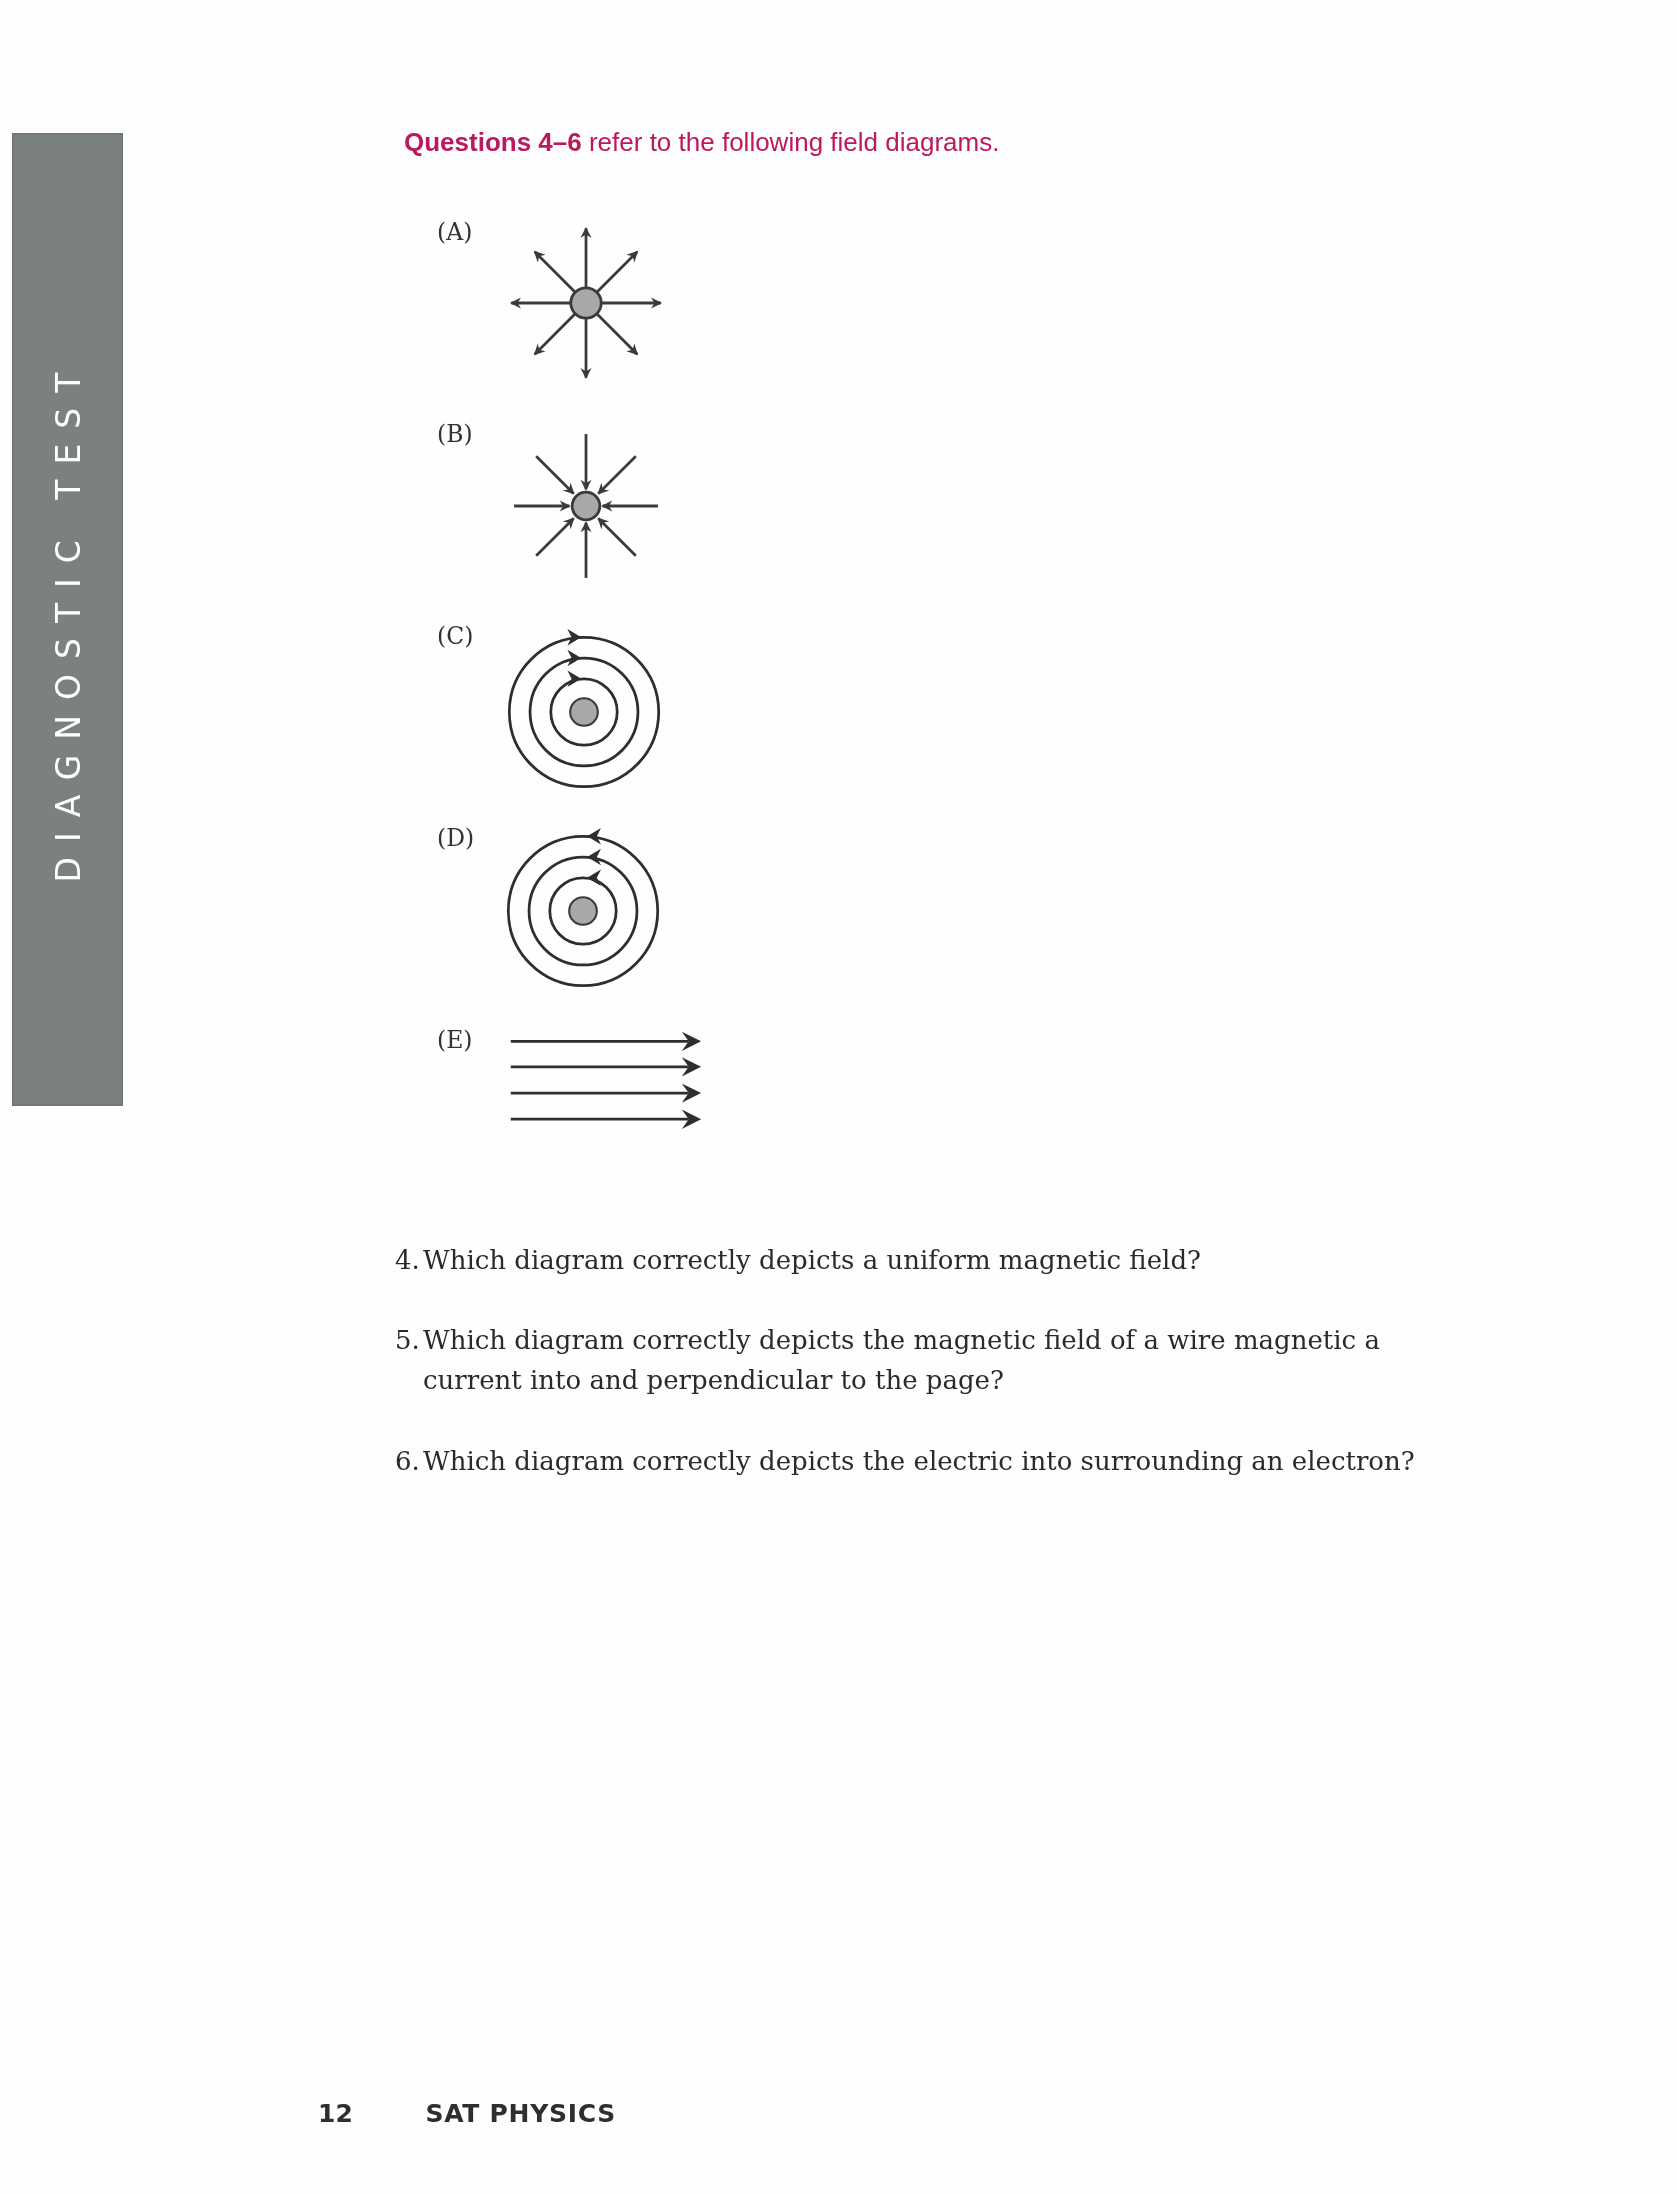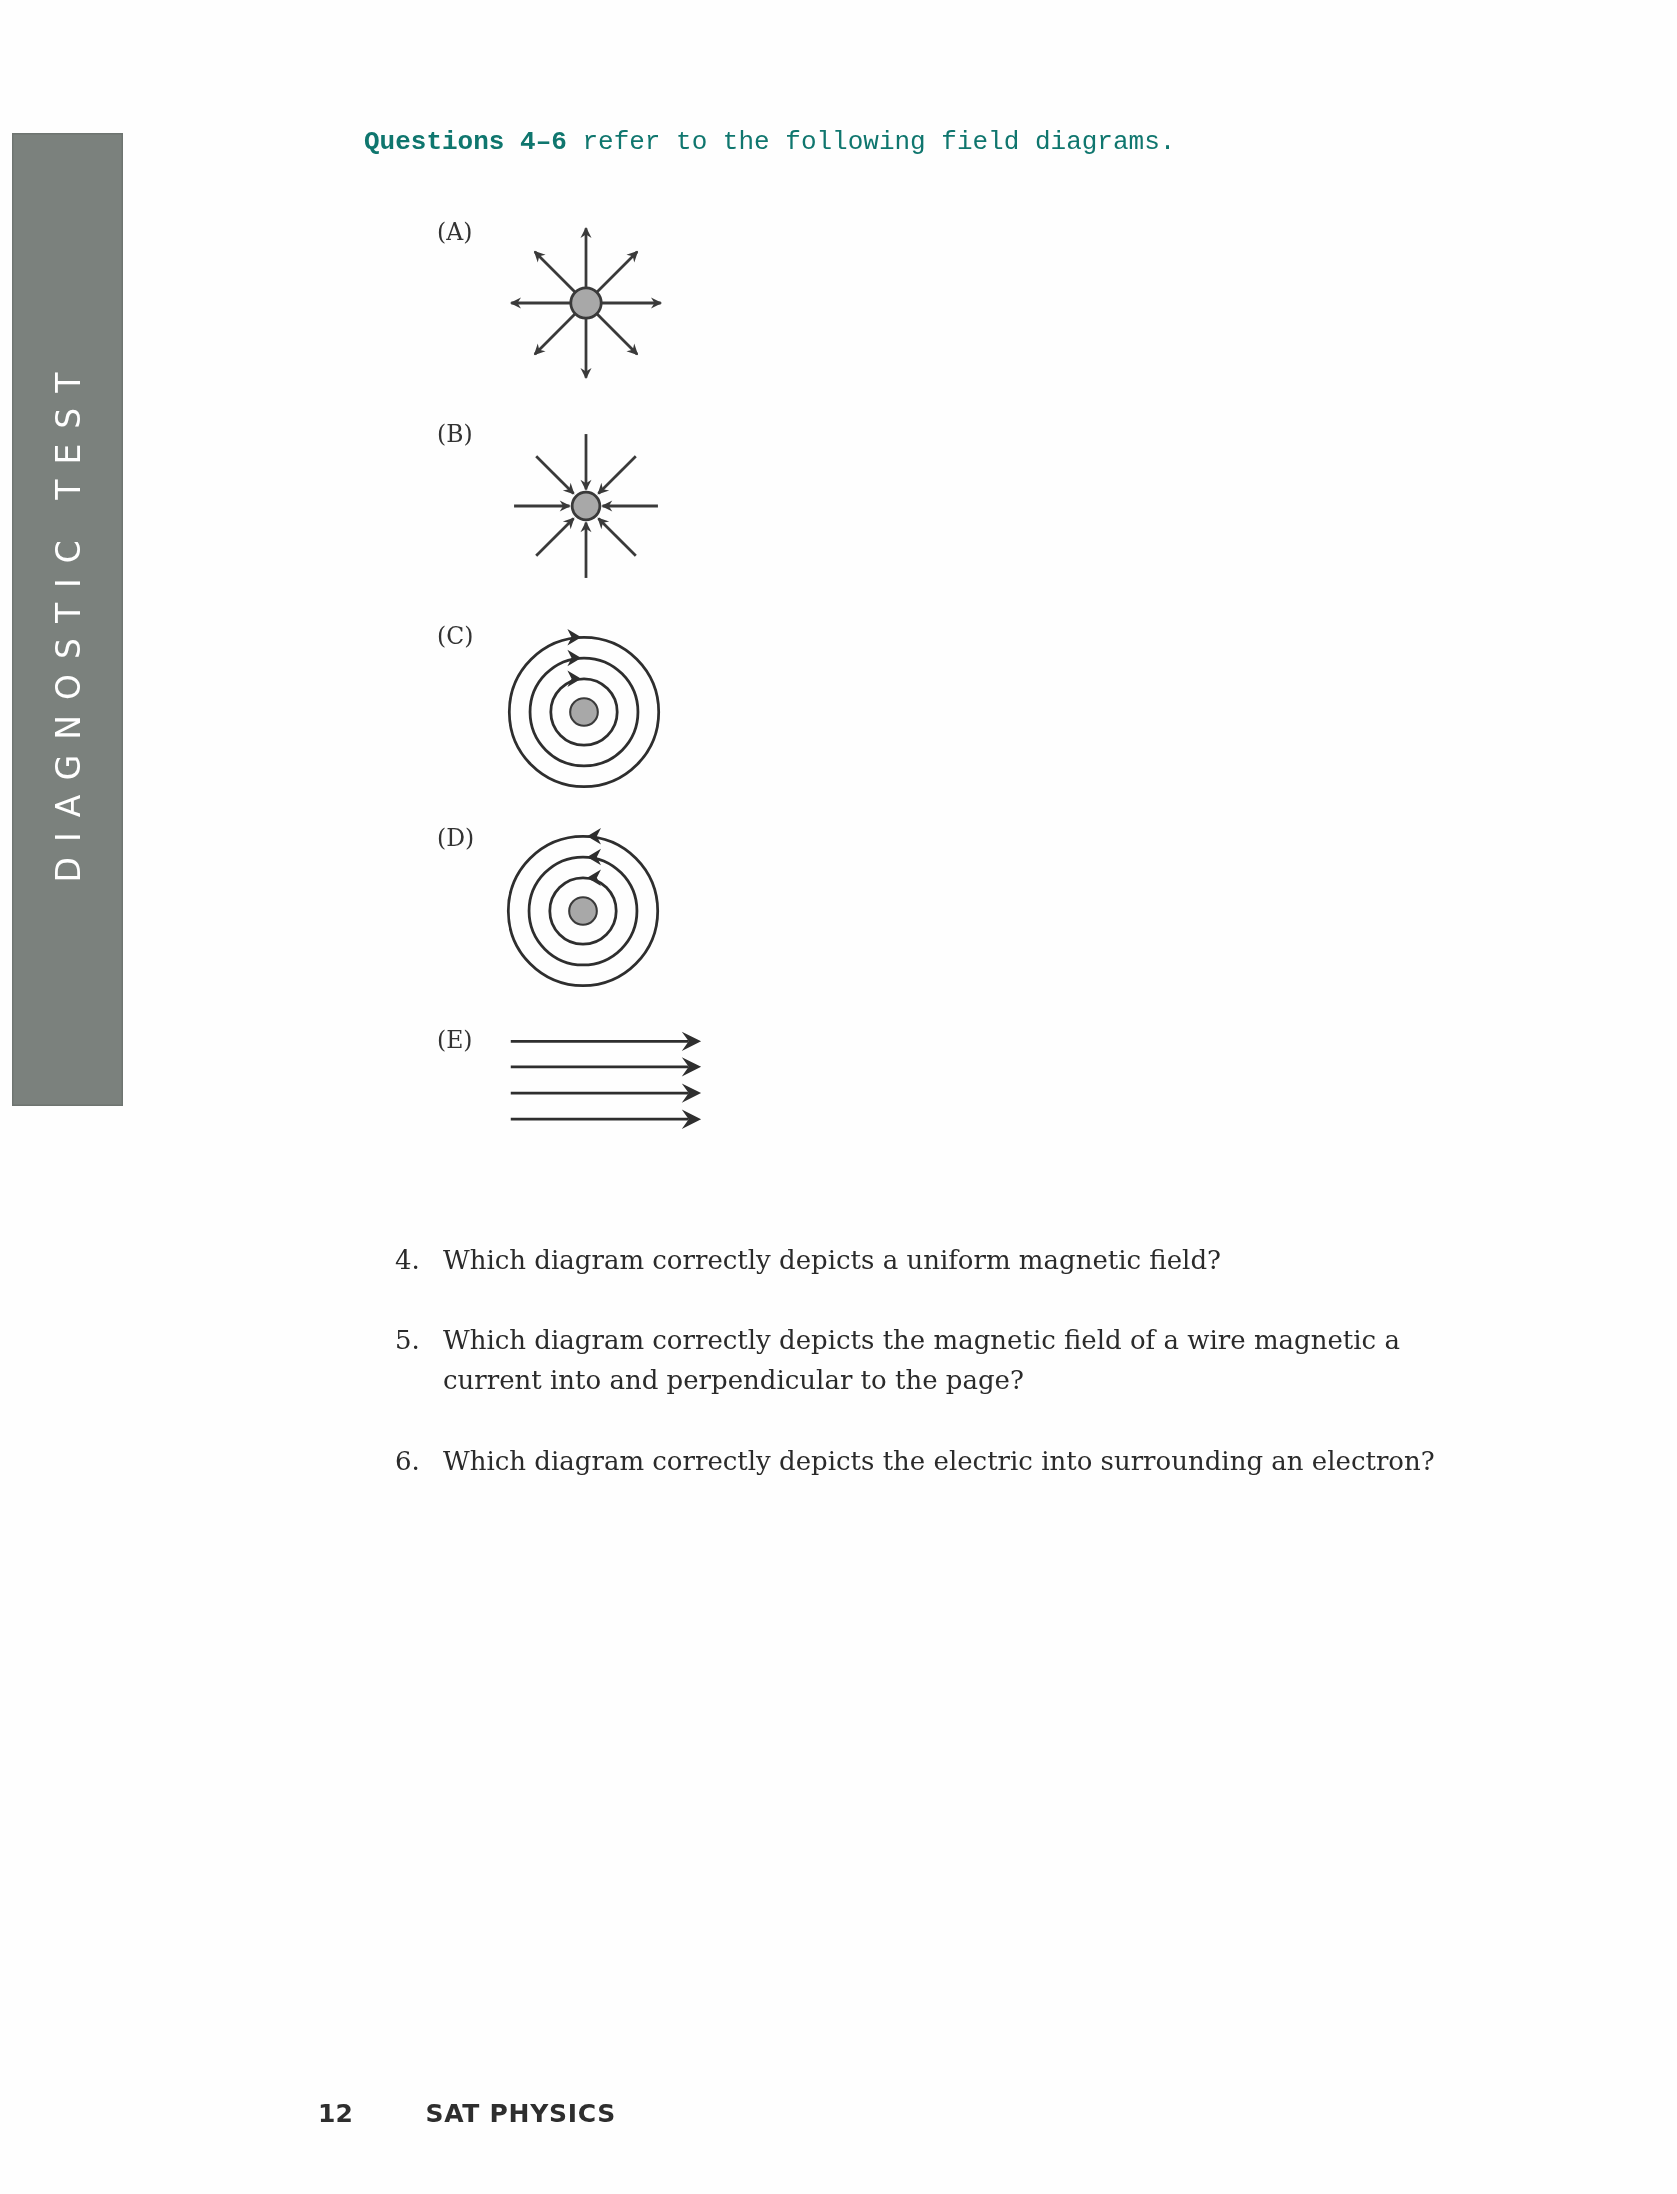--- a/index.html
+++ b/index.html
@@ -23,25 +23,25 @@
       transform: translate(-50%, -50%) rotate(-90deg);
       white-space: nowrap;
       color: #ffffff;
       font-family: "DejaVu Sans", sans-serif;
       font-size: 33px;
       letter-spacing: 15px;
       font-weight: normal;
     }
     .intro {
       position: absolute;
-      left: 364px; top: 127px;
-      font-family: Liberation Mono, monospace;
+      left: 404px; top: 127px;
+      font-family: Liberation Sans, sans-serif;
       font-size: 26px;
       white-space: nowrap;
-      color: #0f766e;
+      color: #be185d;
     }
     .intro b { font-weight: bold; }
     .choice-label {
       position: absolute;
       left: 437px;
       font-family: "DejaVu Serif", serif;
       font-size: 23.5px;
       color: #333;
     }
     .diagram {
@@ -50,21 +50,21 @@
     .q {
       position: absolute;
       left: 395px;
       font-family: "DejaVu Serif", serif;
       font-size: 26px;
       color: #2a2a2a;
       line-height: 40px;
       width: 1106px;
     }
     .q .num { position: absolute; left: 0; top: 0; }
-    .q .text { position: absolute; left: 48px; top: 0; width: 1078px; }
+    .q .text { position: absolute; left: 28px; top: 0; width: 1078px; }
     .footer {
       position: absolute;
       left: 318px; top: 2099px;
       font-family: "DejaVu Sans", sans-serif;
       font-weight: bold;
       font-size: 25px;
       color: #2e2e2e;
       white-space: nowrap;
     }
     .footer .page-num { margin-right: 36px; text-align: right; }

